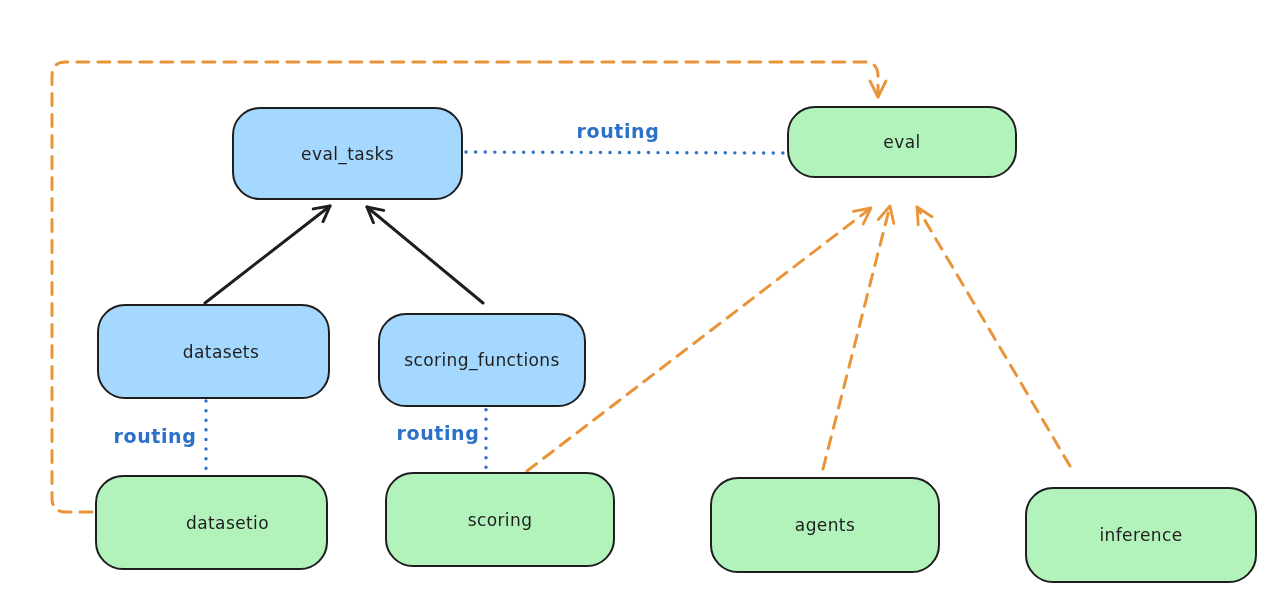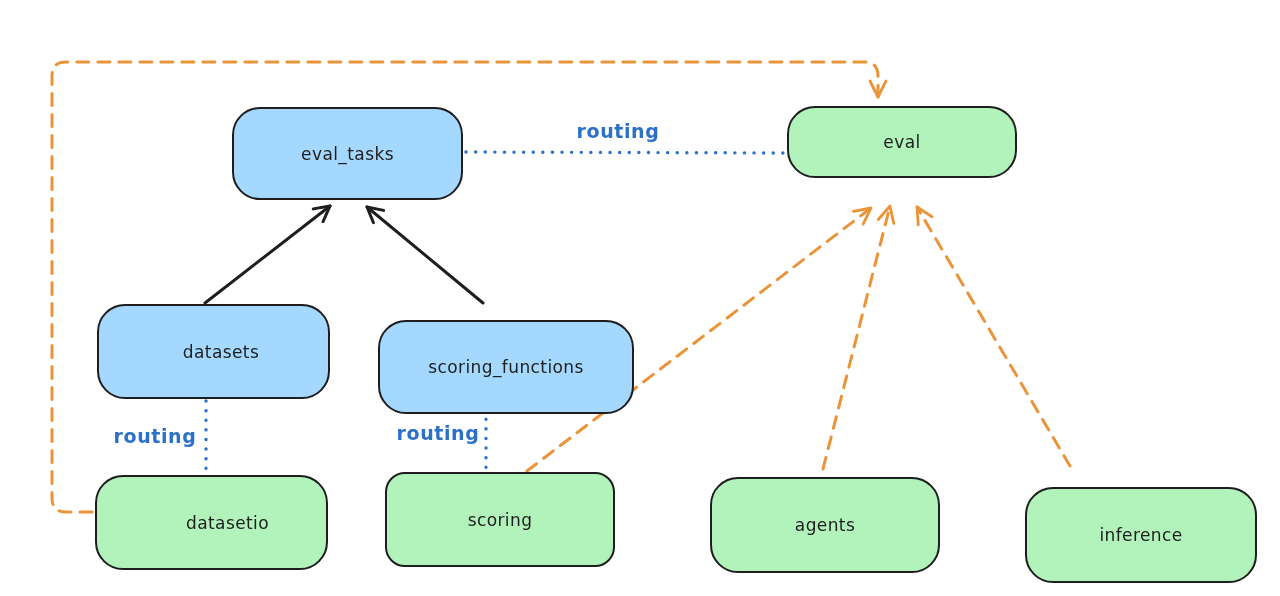--- a/index.html
+++ b/index.html
@@ -80,29 +80,29 @@
   </div>
 
   <div class="node green" style="left:787px; top:106px; width:230px; height:72px;">
     <span>eval</span>
   </div>
 
   <div class="node blue" style="left:97px; top:304px; width:233px; height:95px;padding-left:15px;">
     <span>datasets</span>
   </div>
 
-  <div class="node blue" style="left:378px; top:320px; width:256px; height:94px;">
+  <div class="node blue" style="left:378px; top:313px; width:208px; height:94px;">
     <span>scoring_functions</span>
   </div>
 
   <div class="node green" style="left:95px; top:475px; width:233px; height:95px;padding-left:32px;">
     <span>datasetio</span>
   </div>
 
-  <div class="node green" style="left:385px; top:472px; width:230px; height:95px;border-radius:20px;">
+  <div class="node green" style="left:385px; top:472px; width:230px; height:95px;">
     <span>scoring</span>
   </div>
 
   <div class="node green" style="left:710px; top:477px; width:230px; height:96px;">
     <span>agents</span>
   </div>
 
   <div class="node green" style="left:1025px; top:487px; width:232px; height:96px;">
     <span>inference</span>
   </div>

